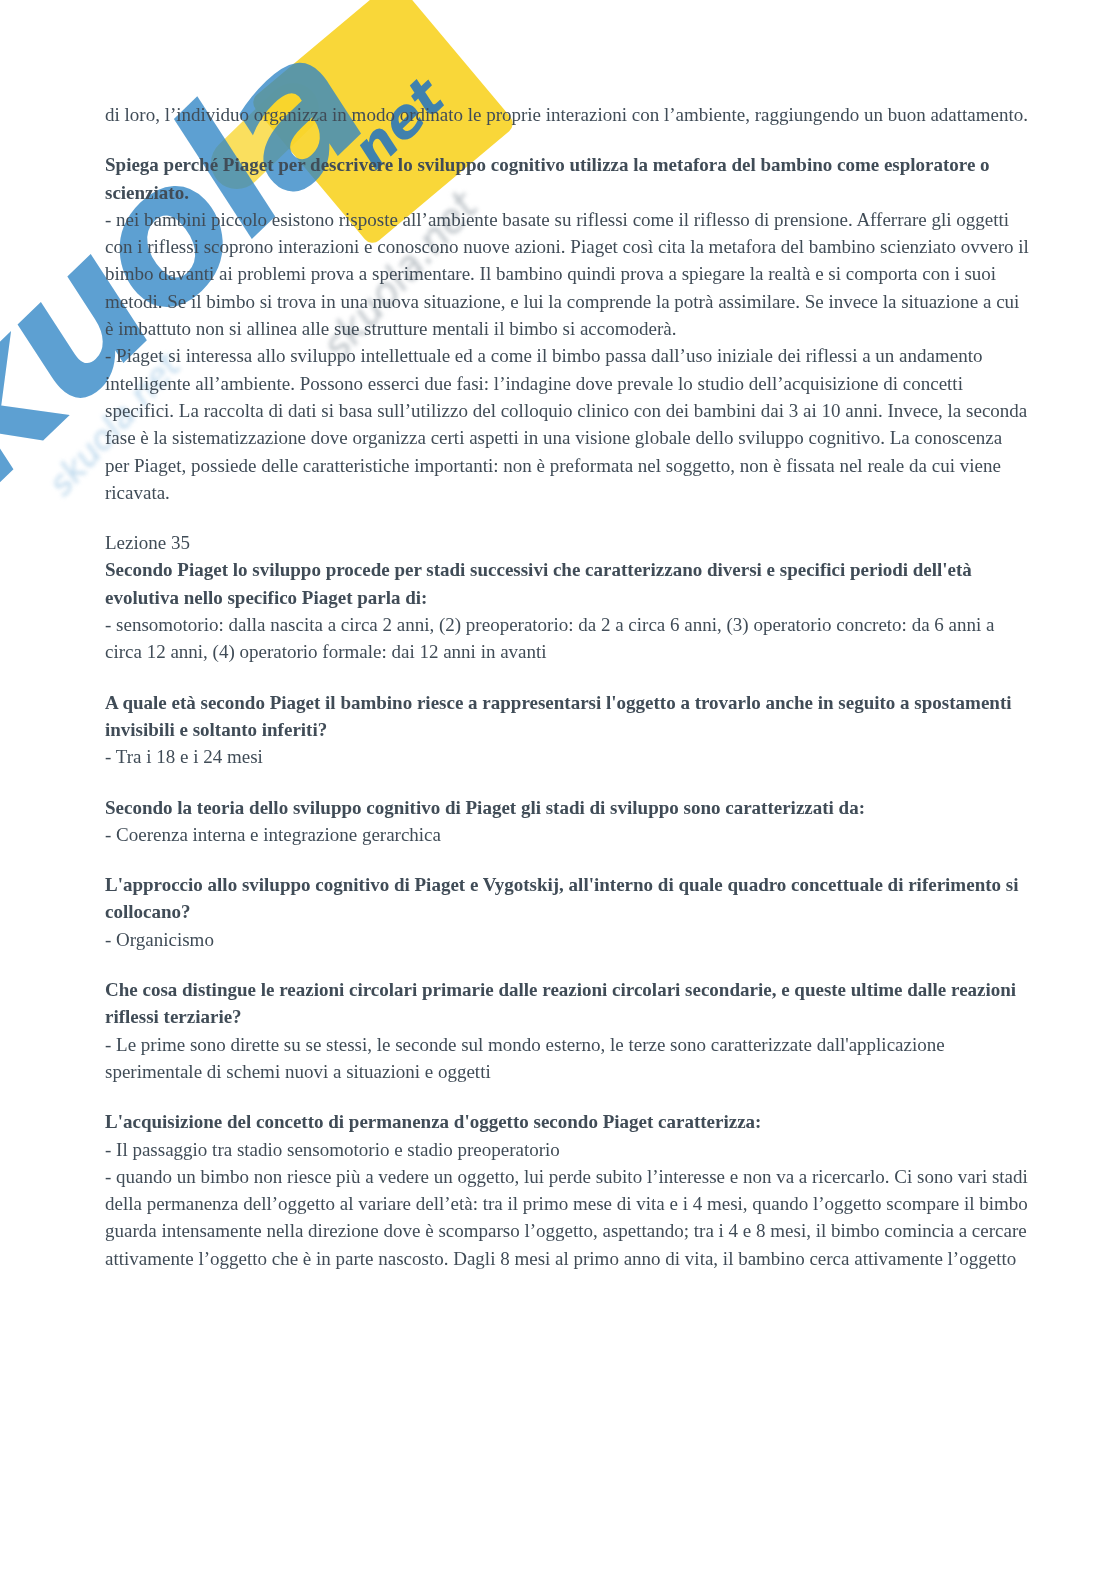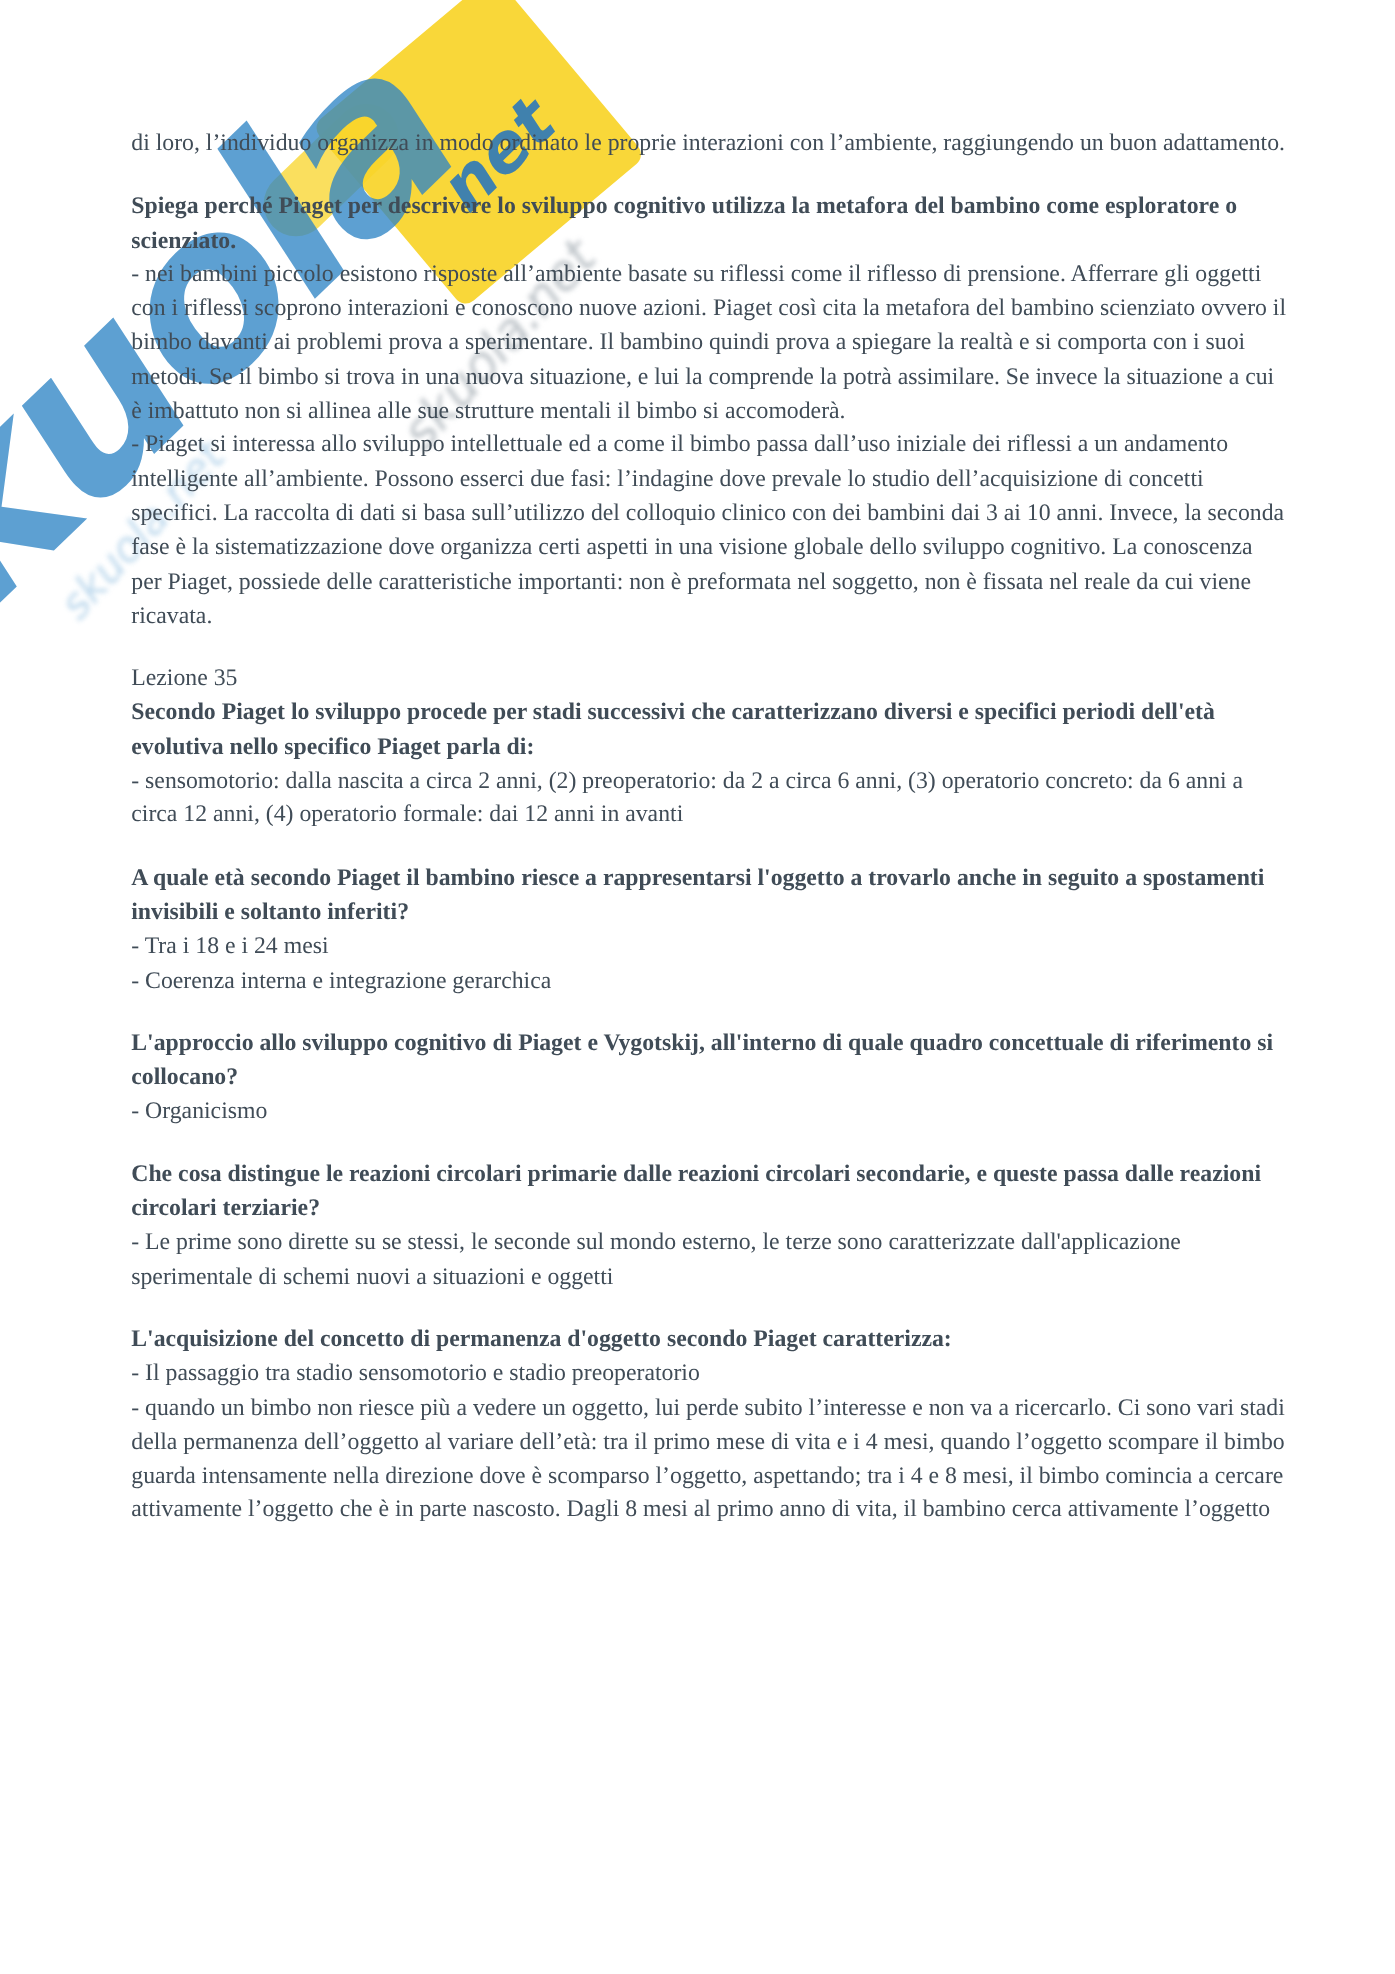--- a/index.html
+++ b/index.html
@@ -90,21 +90,22 @@
 <div class="page">
     <p class="block body">di loro, l’individuo organizza in modo ordinato le proprie interazioni con l’ambiente, raggiungendo un buon adattamento.</p>
     <p class="block heading gap">Spiega perché Piaget per descrivere lo sviluppo cognitivo utilizza la metafora del bambino come esploratore o scienziato.</p>
     <p class="block body">- nei bambini piccolo esistono risposte all’ambiente basate su riflessi come il riflesso di prensione. Afferrare gli oggetti con i riflessi scoprono interazioni e conoscono nuove azioni. Piaget così cita la metafora del bambino scienziato ovvero il bimbo davanti ai problemi prova a sperimentare. Il bambino quindi prova a spiegare la realtà e si comporta con i suoi metodi. Se il bimbo si trova in una nuova situazione, e lui la comprende la potrà assimilare. Se invece la situazione a cui è imbattuto non si allinea alle sue strutture mentali il bimbo si accomoderà.</p>
     <p class="block body">- Piaget si interessa allo sviluppo intellettuale ed a come il bimbo passa dall’uso iniziale dei riflessi a un andamento intelligente all’ambiente. Possono esserci due fasi: l’indagine dove prevale lo studio dell’acquisizione di concetti specifici. La raccolta di dati si basa sull’utilizzo del colloquio clinico con dei bambini dai 3 ai 10 anni. Invece, la seconda fase è la sistematizzazione dove organizza certi aspetti in una visione globale dello sviluppo cognitivo. La conoscenza per Piaget, possiede delle caratteristiche importanti: non è preformata nel soggetto, non è fissata nel reale da cui viene ricavata.</p>
     <p class="block plain gap">Lezione 35</p>
     <p class="block heading">Secondo Piaget lo sviluppo procede per stadi successivi che caratterizzano diversi e specifici periodi dell'età evolutiva nello specifico Piaget parla di:</p>
     <p class="block body">- sensomotorio: dalla nascita a circa 2 anni, (2) preoperatorio: da 2 a circa 6 anni, (3) operatorio concreto: da 6 anni a circa 12 anni, (4) operatorio formale: dai 12 anni in avanti</p>
     <p class="block heading gap">A quale età secondo Piaget il bambino riesce a rappresentarsi l'oggetto a trovarlo anche in seguito a spostamenti invisibili e soltanto inferiti?</p>
     <p class="block body">- Tra i 18 e i 24 mesi</p>
+    <p class="block heading gap">Secondo la teoria dello sviluppo cognitivo di Piaget gli stadi di sviluppo sono caratterizzati da:</p>
     <p class="block body">- Coerenza interna e integrazione gerarchica</p>
     <p class="block heading gap">L'approccio allo sviluppo cognitivo di Piaget e Vygotskij, all'interno di quale quadro concettuale di riferimento si collocano?</p>
     <p class="block body">- Organicismo</p>
-    <p class="block heading gap">Che cosa distingue le reazioni circolari primarie dalle reazioni circolari secondarie, e queste passa dalle reazioni circolari terziarie?</p>
+    <p class="block heading gap">Che cosa distingue le reazioni circolari primarie dalle reazioni circolari secondarie, e queste ultime dalle reazioni riflessi terziarie?</p>
     <p class="block body">- Le prime sono dirette su se stessi, le seconde sul mondo esterno, le terze sono caratterizzate dall'applicazione sperimentale di schemi nuovi a situazioni e oggetti</p>
     <p class="block heading gap">L'acquisizione del concetto di permanenza d'oggetto secondo Piaget caratterizza:</p>
     <p class="block body">- Il passaggio tra stadio sensomotorio e stadio preoperatorio</p>
     <p class="block body">- quando un bimbo non riesce più a vedere un oggetto, lui perde subito l’interesse e non va a ricercarlo. Ci sono vari stadi della permanenza dell’oggetto al variare dell’età: tra il primo mese di vita e i 4 mesi, quando l’oggetto scompare il bimbo guarda intensamente nella direzione dove è scomparso l’oggetto, aspettando; tra i 4 e 8 mesi, il bimbo comincia a cercare attivamente l’oggetto che è in parte nascosto. Dagli 8 mesi al primo anno di vita, il bambino cerca attivamente l’oggetto</p>
   </div>
 
 </body></html>

